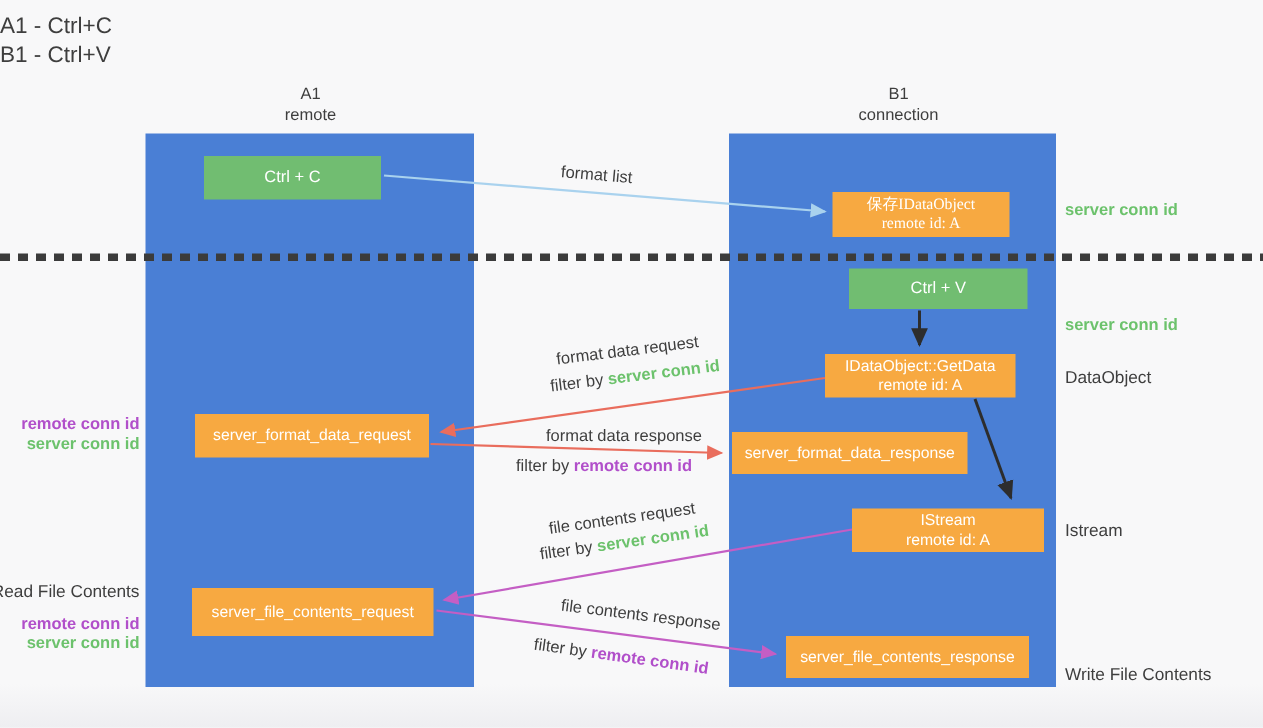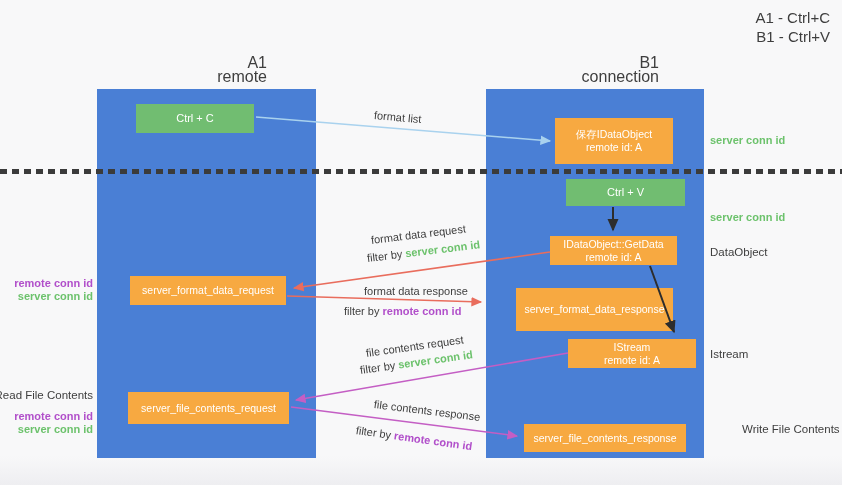--- a/index.html
+++ b/index.html
@@ -1,46 +1,46 @@
 <!DOCTYPE html>
 <html><head>
 <meta charset="utf-8">
 <style>
   html,body{margin:0;padding:0;}
   body{font-family:"Liberation Sans", sans-serif; background:#f7f7f8;}
   .canvas{position:relative;width:842px;height:485px;overflow:hidden;
           background:linear-gradient(#f8f8f9 0 94%, #eeeef1 100%);}
 
-  .title{position:absolute;left:0;top:8px;width:830px;text-align:right;
+  .title{position:absolute;left:0;top:8px;width:830px;text-align:left;
          font-size:15px;line-height:19px;color:#3e3e3e;}
 
-  .ll-header{position:absolute;width:120px;text-align:right;font-size:16px;
+  .ll-header{position:absolute;width:120px;text-align:center;font-size:11px;
              line-height:14px;color:#3e3e3e;}
   .ll-header.a1{left:147px;top:56px;}
   .ll-header.b1{left:539px;top:56px;}
 
   .lifeline{position:absolute;top:89px;height:369px;background:#4a7fd5;}
   .lifeline.left{left:97px;width:219px;}
   .lifeline.right{left:486px;width:218px;}
 
   .separator{position:absolute;left:0;top:169px;width:842px;height:5px;
      background:repeating-linear-gradient(90deg,#3b3b3b 0 7px,transparent 7px 12px);}
 
   .node{position:absolute;display:flex;flex-direction:column;align-items:center;
         justify-content:center;color:#fff;text-align:center;font-size:10.5px;
         line-height:13px;white-space:nowrap;}
   .node.green{background:#71bd71;font-size:11px;}
   .node.orange{background:#f7a941;}
 
   .n-ctrlc{left:136px;top:104px;width:118px;height:29px;}
-  .n-save{left:555px;top:118px;width:118px;height:46px;}
+  .n-save{left:555px;top:128px;width:118px;height:30px;font-family:Liberation Serif, serif;}
   .n-ctrlv{left:553px;top:179px;width:119px;height:27px;margin-left:13px;}
   .n-getdata{left:550px;top:236px;width:127px;height:29px;}
   .n-freq{left:130px;top:276px;width:156px;height:29px;}
-  .n-fresp{left:516px;top:288px;width:157px;height:43px;}
+  .n-fresp{left:488px;top:288px;width:157px;height:28px;}
   .n-istream{left:568px;top:339px;width:128px;height:29px;}
   .n-fcreq{left:128px;top:392px;width:161px;height:32px;}
   .n-fcresp{left:524px;top:424px;width:162px;height:28px;}
 
   .elabel{position:absolute;font-size:11px;color:#3e3e3e;white-space:nowrap;
           transform-origin:left center;}
   .green-t{color:#6cc26c;font-weight:bold;}
   .purple-t{color:#b14fca;font-weight:bold;}
 
   .lbl-r{position:absolute;right:749px;white-space:nowrap;font-size:11px;
@@ -134,21 +134,21 @@
   <div class="lbl-r purple-t" style="top:277px;">remote conn id</div>
   <div class="lbl-r green-t" style="top:290px;">server conn id</div>
   <div class="lbl-r dark-lbl" style="top:389px;">Read File Contents</div>
   <div class="lbl-r purple-t" style="top:410px;">remote conn id</div>
   <div class="lbl-r green-t" style="top:423px;">server conn id</div>
 
   <div class="lbl-l green-t" style="top:134px;font-weight:bold;">server conn id</div>
   <div class="lbl-l green-t" style="top:211px;font-weight:bold;">server conn id</div>
   <div class="lbl-l dark-lbl" style="top:246px;">DataObject</div>
   <div class="lbl-l dark-lbl" style="top:348px;">Istream</div>
-  <div class="lbl-l dark-lbl" style="top:423px;margin-left:32px;">Write File Contents</div>
+  <div class="lbl-l dark-lbl" style="top:444px;">Write File Contents</div>
 
   <svg class="arrows" width="842" height="485">
     <defs>
       <marker id="m-blue" viewBox="0 0 10 10" refX="8" refY="5" markerWidth="8" markerHeight="8" orient="auto">
         <path d="M0,1 L9,5 L0,9 Z" fill="#a9d2ee"></path>
       </marker>
       <marker id="m-red" viewBox="0 0 10 10" refX="8" refY="5" markerWidth="8" markerHeight="8" orient="auto">
         <path d="M0,1 L9,5 L0,9 Z" fill="#e96d5d"></path>
       </marker>
       <marker id="m-purple" viewBox="0 0 10 10" refX="8" refY="5" markerWidth="8" markerHeight="8" orient="auto">

